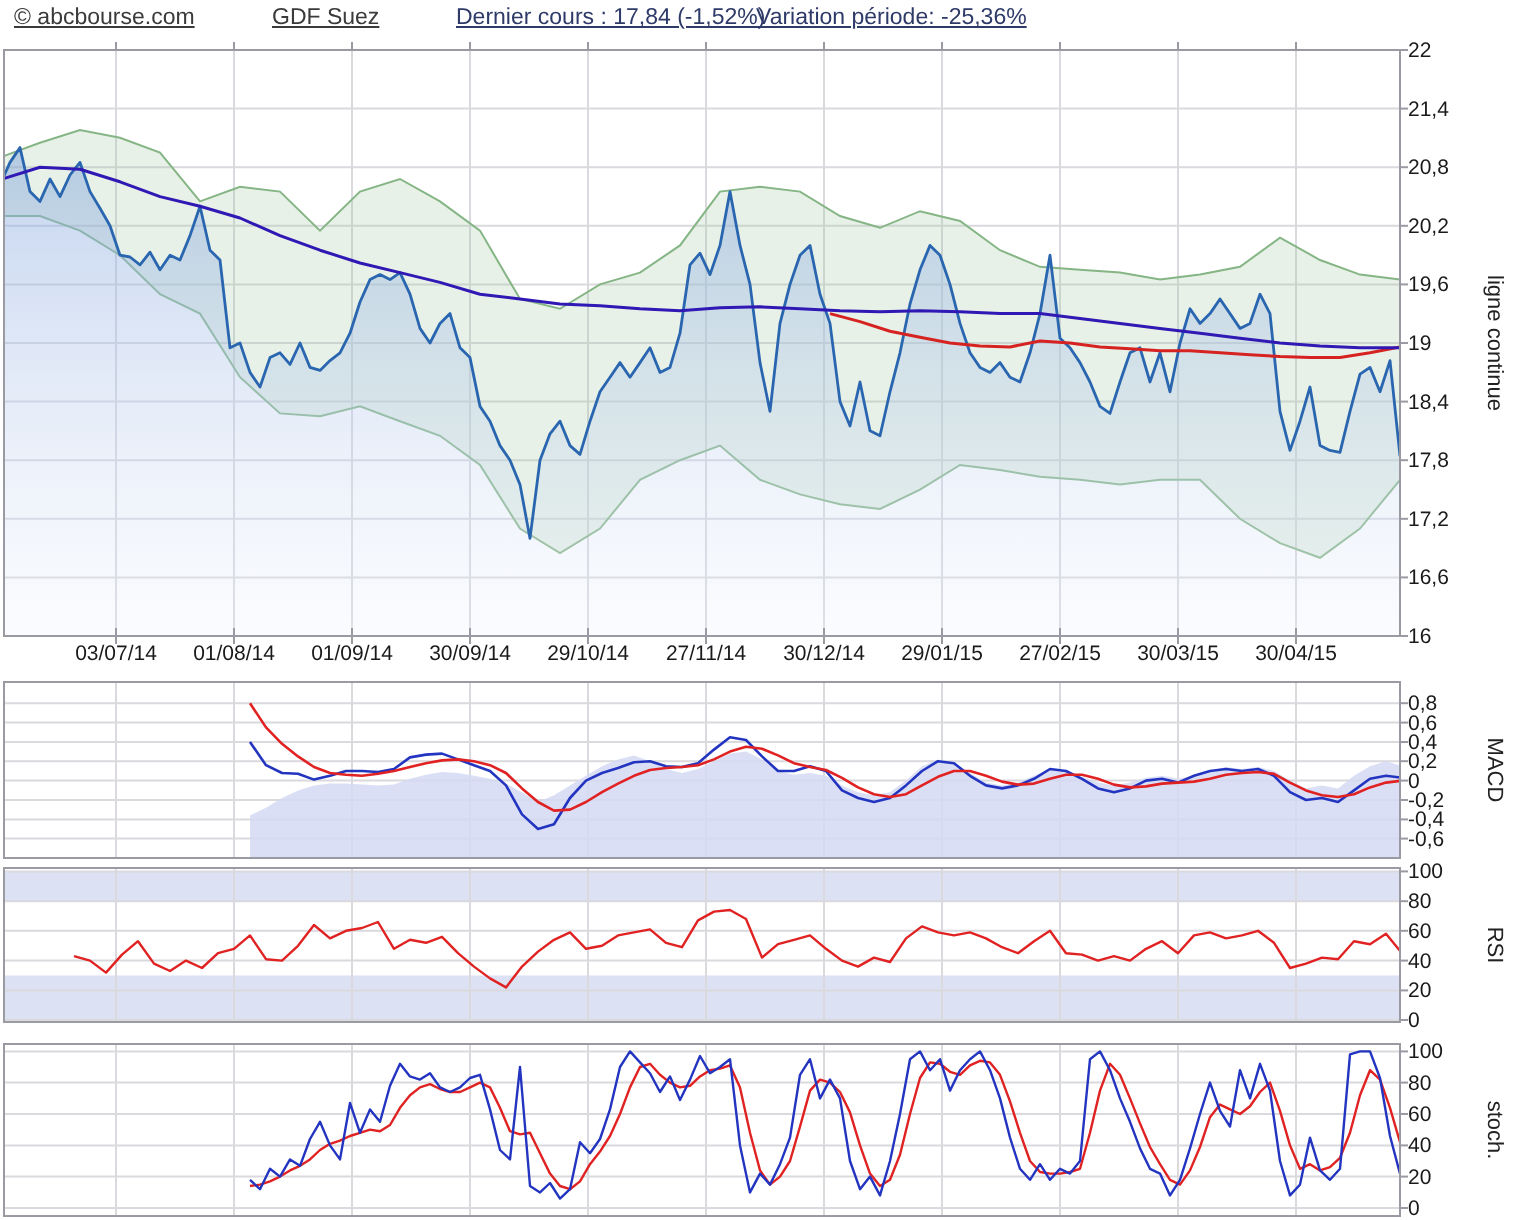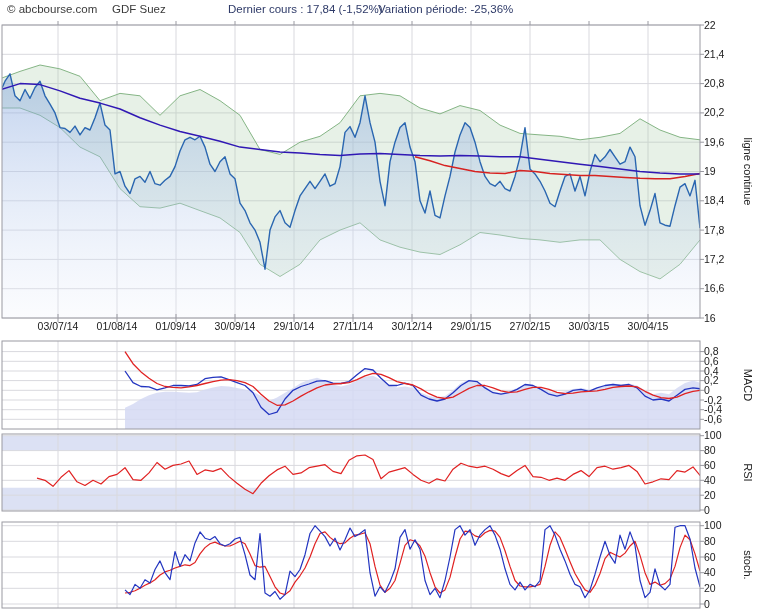--- a/index.html
+++ b/index.html
@@ -1,29 +1,29 @@
 <!DOCTYPE html>
 <html><head>
 <meta charset="utf-8">
 <style>
   html,body{margin:0;padding:0;background:#fff;}
   #stage{position:relative;width:760px;height:610px;background:#fff;overflow:hidden;
          font-family:"Liberation Sans","DejaVu Sans",sans-serif;}
-  .hdr{position:absolute;top:3px;font-size:11.5px;white-space:nowrap;}
+  .hdr{position:absolute;top:3px;font-size:11.5px;white-space:nowrap;text-decoration:underline;}
   .hdr-gray{color:#3a3a3a;}
   .hdr-blue{color:#2e3a68;}
   #chart-svg{position:absolute;left:0;top:0;}
   text{font-family:"Liberation Sans","DejaVu Sans",sans-serif;}
 </style>
 </head>
 <body>
 
 <div id="stage">
   <span class="hdr hdr-gray" style="left:7px">© abcbourse.com</span>
-  <span class="hdr hdr-gray" style="left:112px">GDF Suez</span>
+  <span class="hdr hdr-gray" style="left:136px">GDF Suez</span>
   <span class="hdr hdr-blue" style="left:228px">Dernier cours : 17,84 (-1,52%)</span>
   <span class="hdr hdr-blue" style="left:378px">Variation période: -25,36%</span>
   <svg id="chart-svg" width="760" height="610" viewBox="0 0 760 610" xmlns="http://www.w3.org/2000/svg">
       <defs>
         <clipPath id="clip-price">
           <rect x="2" y="25" width="698" height="293"></rect>
         </clipPath>
         <linearGradient id="grad1" x1="0" y1="25" x2="0" y2="318" gradientUnits="userSpaceOnUse">
           <stop offset="0" stop-color="rgba(110,150,215,0.55)"></stop>
           <stop offset="1" stop-color="rgba(238,242,252,0.25)"></stop>

